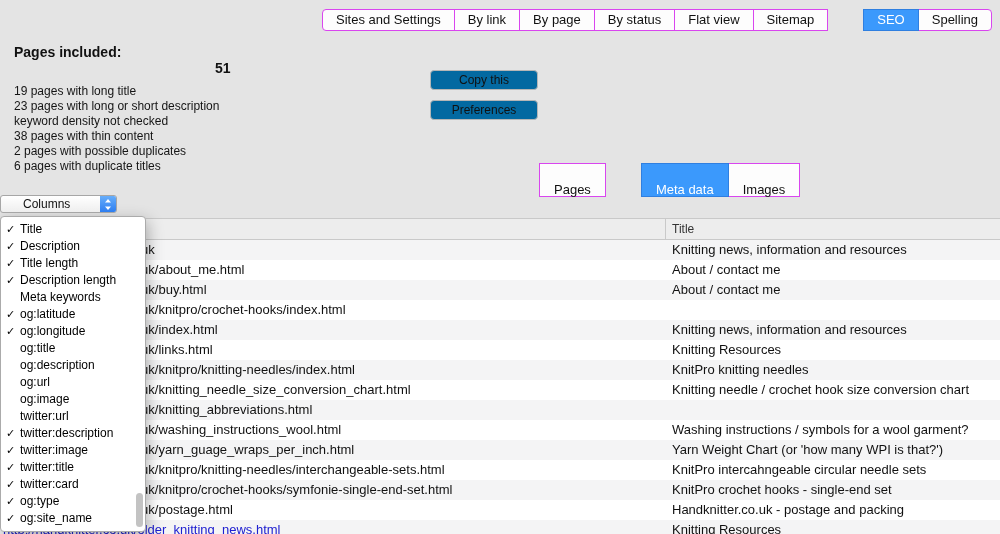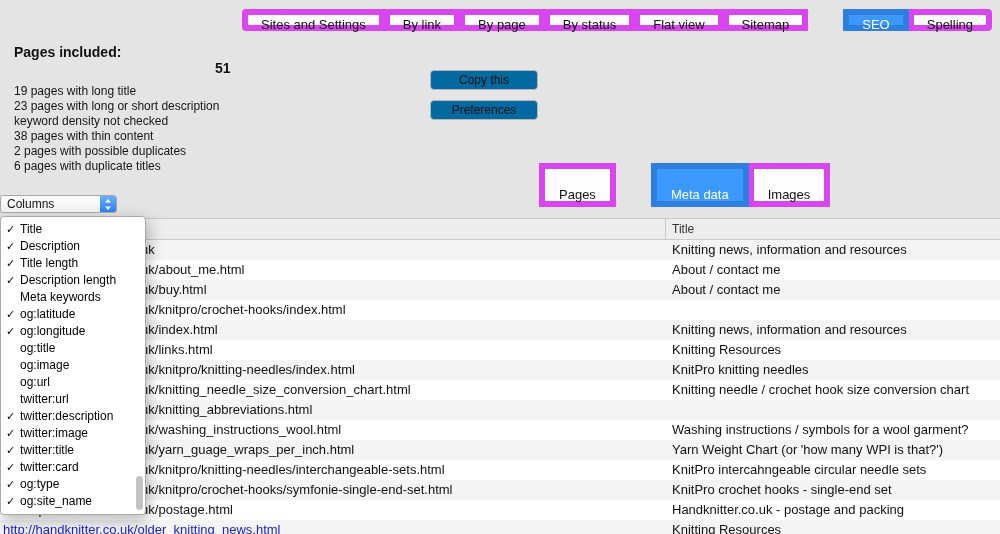--- a/index.html
+++ b/index.html
@@ -8,21 +8,21 @@
     background: var(--window-bg, #e4e4e4);
     font-family: "Liberation Sans", sans-serif;
     color:#111;
     -webkit-font-smoothing: antialiased;
   }
 
   
   .tabbar { position:absolute; top:9px; right:8px; display:flex; z-index:2; }
   .tab {
     height:22px; line-height:20px; padding:0 13px; box-sizing:border-box;
-    background:#fdfdfd; border:6px solid #d946ef; margin-left:-1px;
+    background:#fdfdfd; border:1px solid #d946ef; margin-left:-1px;
     font-size:13px; color:#111; white-space:nowrap; cursor:default;
   }
   .tabbar div.tab:first-of-type { border-radius:4px 0 0 4px; margin-left:0; }
   .tabbar div.tab:last-of-type  { border-radius:0 4px 4px 0; }
   .tab.selected {
     background:var(--accent,#3b99fc); color:#fff; border-color:#2f7fe0;
     position:relative; z-index:1;margin-left:35px;
   }
 
   
@@ -44,21 +44,21 @@
   .subtabs { position:absolute; left:540px; top:163px; display:flex; z-index:2; }
   .subtabs .tab { padding:16px 14px; }
 
   
   .columns-btn {
     position:absolute; left:0; top:195px; width:117px; height:18px; box-sizing:border-box;
     border:1px solid #a6a6a6; border-radius:3px;
     background:linear-gradient(#ffffff,#eeeeee);
     display:flex; align-items:center; z-index:6;
   }
-  .columns-label { flex:1; font-size:12px; padding-left:6px; }
+  .columns-label { flex:1; font-size:12px; padding-left:22px; }
   .columns-arrow {
     width:16px; height:16px; border-radius:0 2px 2px 0;
     background:linear-gradient(#67aefb,#2e7ef0);
     display:flex; align-items:center; justify-content:center;
   }
 
   
   .table { position:absolute; left:0; top:218px; right:0; bottom:0; overflow:hidden; background:#fff; }
   .t-head {
     display:flex; height:22px; box-sizing:border-box;
@@ -274,33 +274,37 @@
     <div class="menu-item">
       <span class="mi-check">✓</span>
       <span class="mi-label">og:longitude</span>
     </div>
 
     <div class="menu-item">
       <span class="mi-check off">✓</span>
       <span class="mi-label">og:title</span>
     </div>
 
+    <div class="menu-item">
+      <span class="mi-check off">✓</span>
+      <span class="mi-label">og:description</span>
+    </div>
+
+    <div class="menu-item">
+      <span class="mi-check off">✓</span>
+      <span class="mi-label">og:url</span>
+    </div>
 
     <div class="menu-item">
       <span class="mi-check off">✓</span>
       <span class="mi-label">og:image</span>
     </div>
 
     <div class="menu-item">
       <span class="mi-check off">✓</span>
-      <span class="mi-label">og:url</span>
-    </div>
-
-    <div class="menu-item">
-      <span class="mi-check off">✓</span>
       <span class="mi-label">twitter:url</span>
     </div>
 
     <div class="menu-item">
       <span class="mi-check">✓</span>
       <span class="mi-label">twitter:description</span>
     </div>
 
     <div class="menu-item">
       <span class="mi-check">✓</span>

